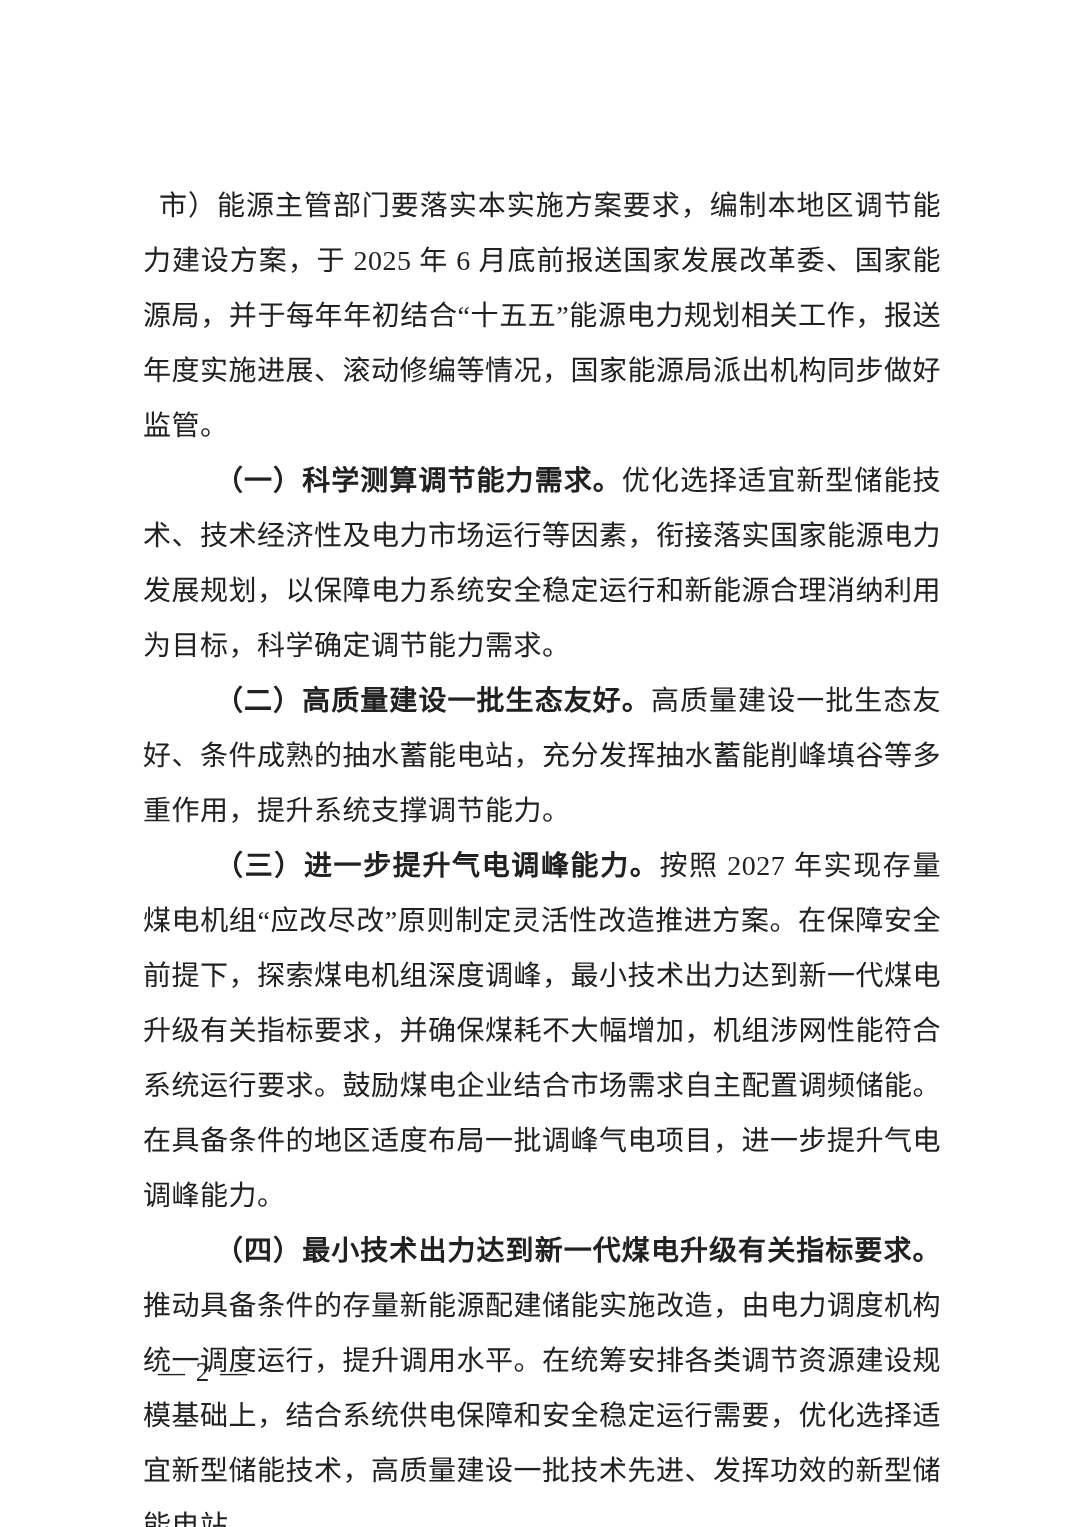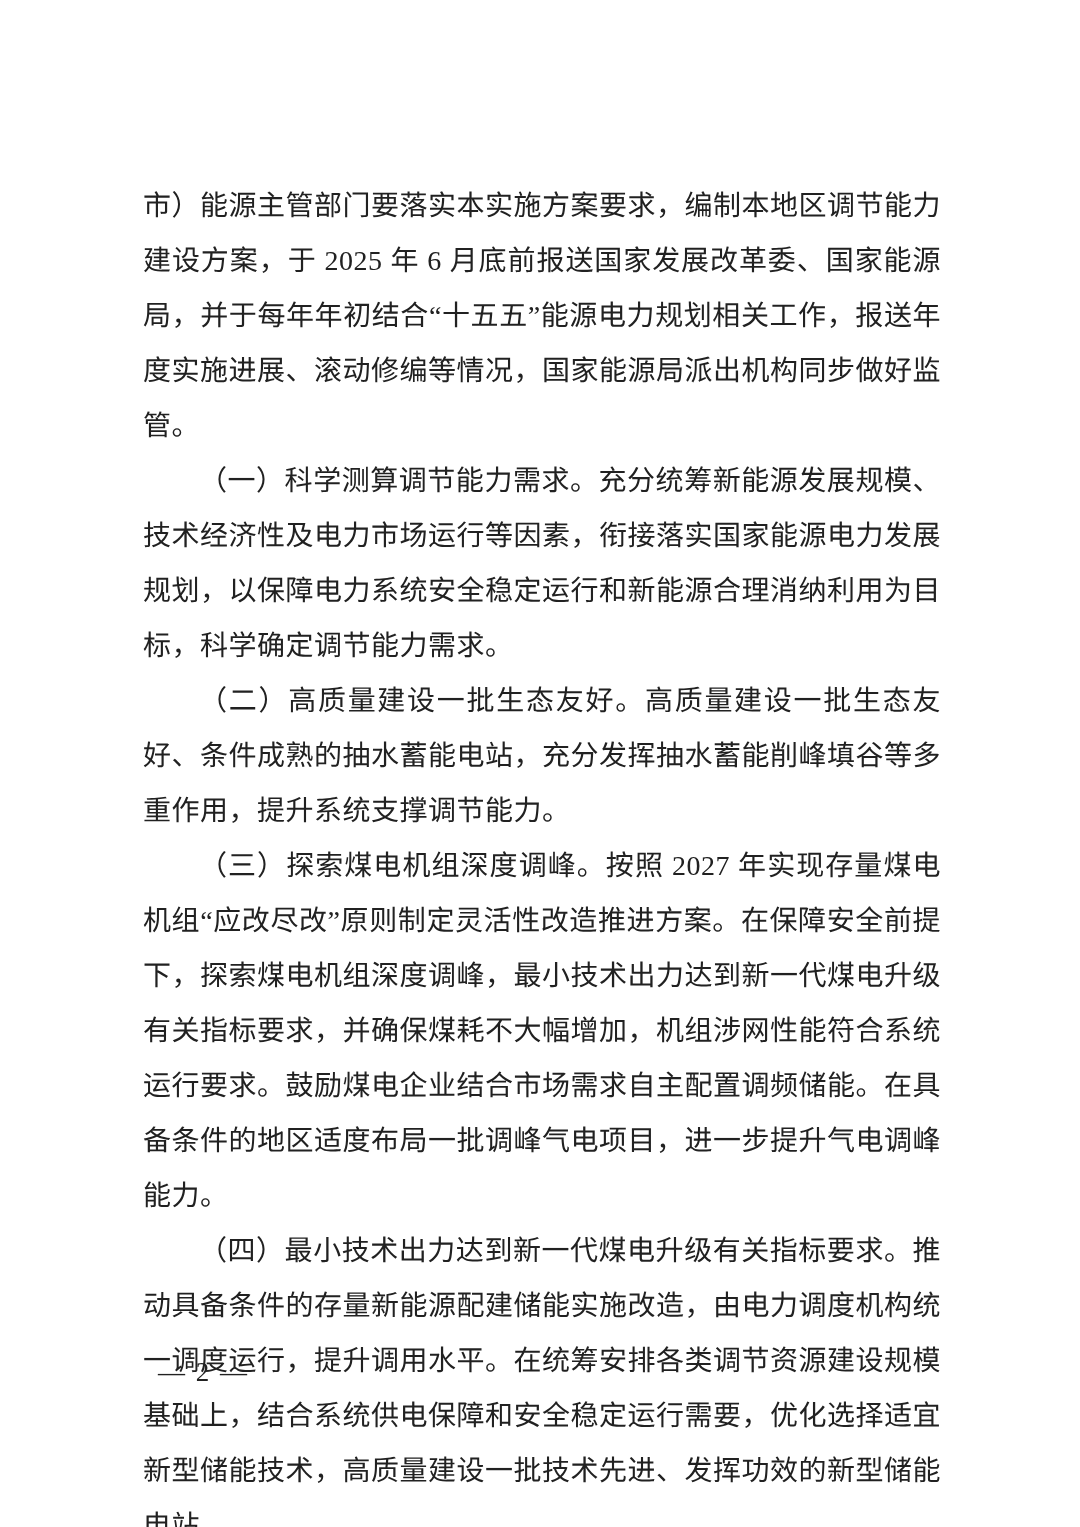--- a/index.html
+++ b/index.html
@@ -29,46 +29,47 @@
     line-height: 55px;
     text-align: justify;
     text-justify: inter-ideograph;
     letter-spacing: 0.5px;
     word-break: break-all;
   }
   p.para.indent {
     text-indent: 2em;
   }
   .lead {
-    font-weight: 400;
+    font-weight: 700;
+    margin-left: 16px;
   }
   .page-footer {
     position: absolute;
     left: 158px;
     top: 1352px;
     font-size: 27px;
     line-height: 40px;
     letter-spacing: 2px;
     color: #212121;
   }
 </style>
 </head>
 <body>
 
 <div class="page">
 
   <div class="text-block">
 
     <p class="para"><span class="lead"></span><span>市）能源主管部门要落实本实施方案要求，编制本地区调节能力建设方案，于 2025 年 6 月底前报送国家发展改革委、国家能源局，并于每年年初结合“十五五”能源电力规划相关工作，报送年度实施进展、滚动修编等情况，国家能源局派出机构同步做好监管。</span></p>
 
-    <p class="para indent"><span class="lead">（一）科学测算调节能力需求。</span><span>充分统筹新能源发展规模、技术经济性及电力市场运行等因素，衔接落实国家能源电力发展规划，以保障电力系统安全稳定运行和新能源合理消纳利用为目标，科学确定调节能力需求。</span></p>
+    <p class="para indent"><span class="lead">（一）科学测算调节能力需求。</span><span>优化选择适宜新型储能技术、技术经济性及电力市场运行等因素，衔接落实国家能源电力发展规划，以保障电力系统安全稳定运行和新能源合理消纳利用为目标，科学确定调节能力需求。</span></p>
 
     <p class="para indent"><span class="lead">（二）高质量建设一批生态友好。</span><span>高质量建设一批生态友好、条件成熟的抽水蓄能电站，充分发挥抽水蓄能削峰填谷等多重作用，提升系统支撑调节能力。</span></p>
 
-    <p class="para indent"><span class="lead">（三）探索煤电机组深度调峰。</span><span>按照 2027 年实现存量煤电机组“应改尽改”原则制定灵活性改造推进方案。在保障安全前提下，探索煤电机组深度调峰，最小技术出力达到新一代煤电升级有关指标要求，并确保煤耗不大幅增加，机组涉网性能符合系统运行要求。鼓励煤电企业结合市场需求自主配置调频储能。在具备条件的地区适度布局一批调峰气电项目，进一步提升气电调峰能力。</span></p>
+    <p class="para indent"><span class="lead">（三）进一步提升气电调峰能力。</span><span>按照 2027 年实现存量煤电机组“应改尽改”原则制定灵活性改造推进方案。在保障安全前提下，探索煤电机组深度调峰，最小技术出力达到新一代煤电升级有关指标要求，并确保煤耗不大幅增加，机组涉网性能符合系统运行要求。鼓励煤电企业结合市场需求自主配置调频储能。在具备条件的地区适度布局一批调峰气电项目，进一步提升气电调峰能力。</span></p>
 
     <p class="para indent"><span class="lead">（四）最小技术出力达到新一代煤电升级有关指标要求。</span><span>推动具备条件的存量新能源配建储能实施改造，由电力调度机构统一调度运行，提升调用水平。在统筹安排各类调节资源建设规模基础上，结合系统供电保障和安全稳定运行需要，优化选择适宜新型储能技术，高质量建设一批技术先进、发挥功效的新型储能电站。</span></p>
 
   </div>
 
   <div class="page-footer">— 2 —</div>
 
 </div>
 
 </body></html>

